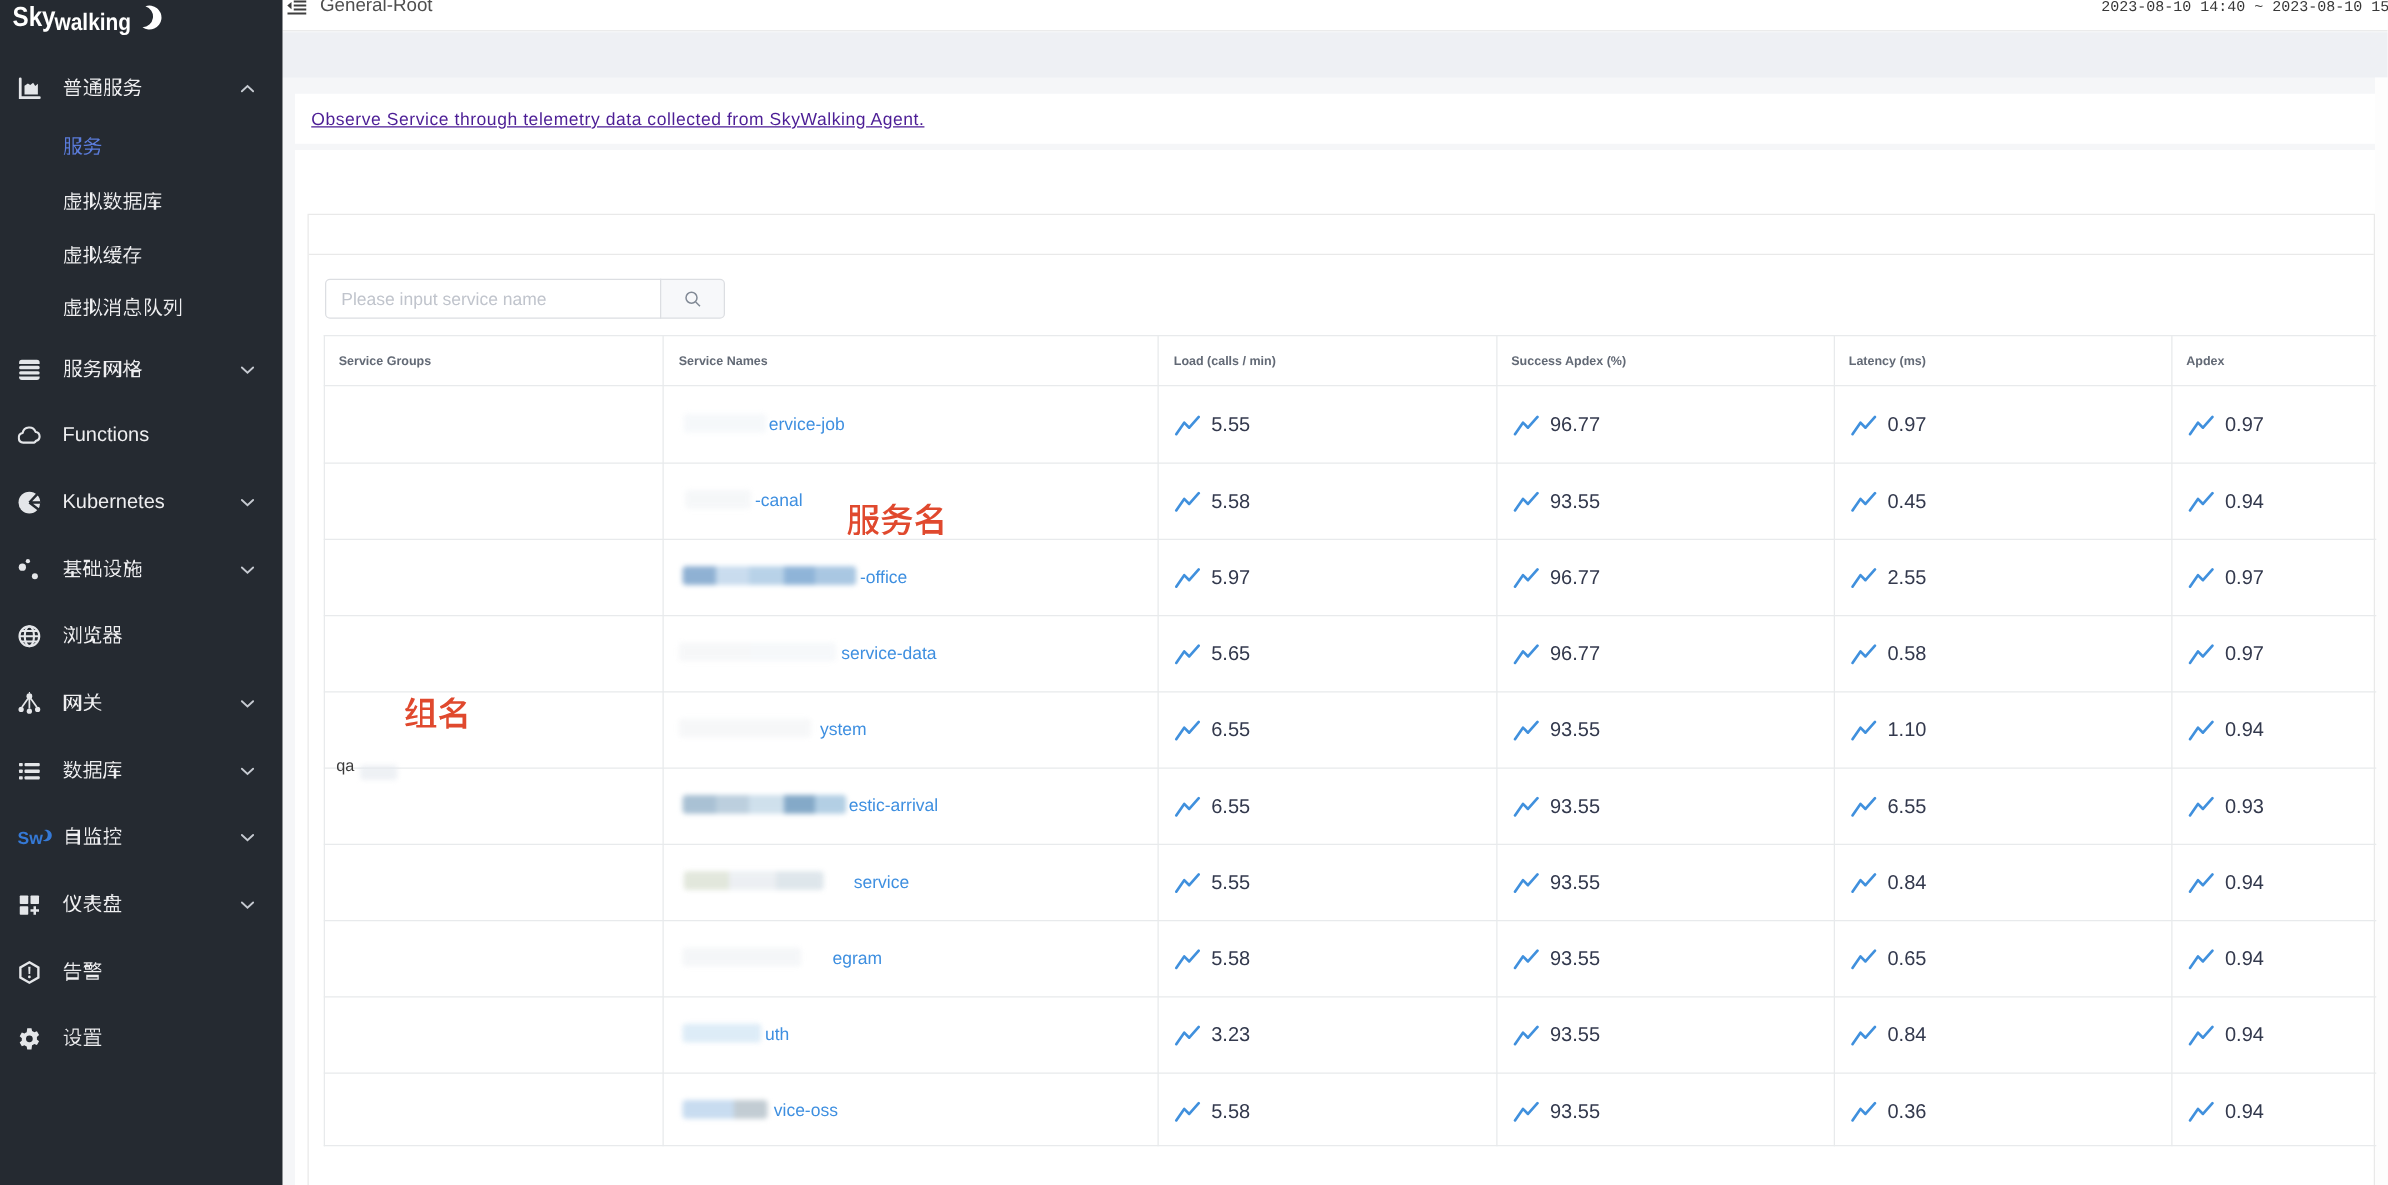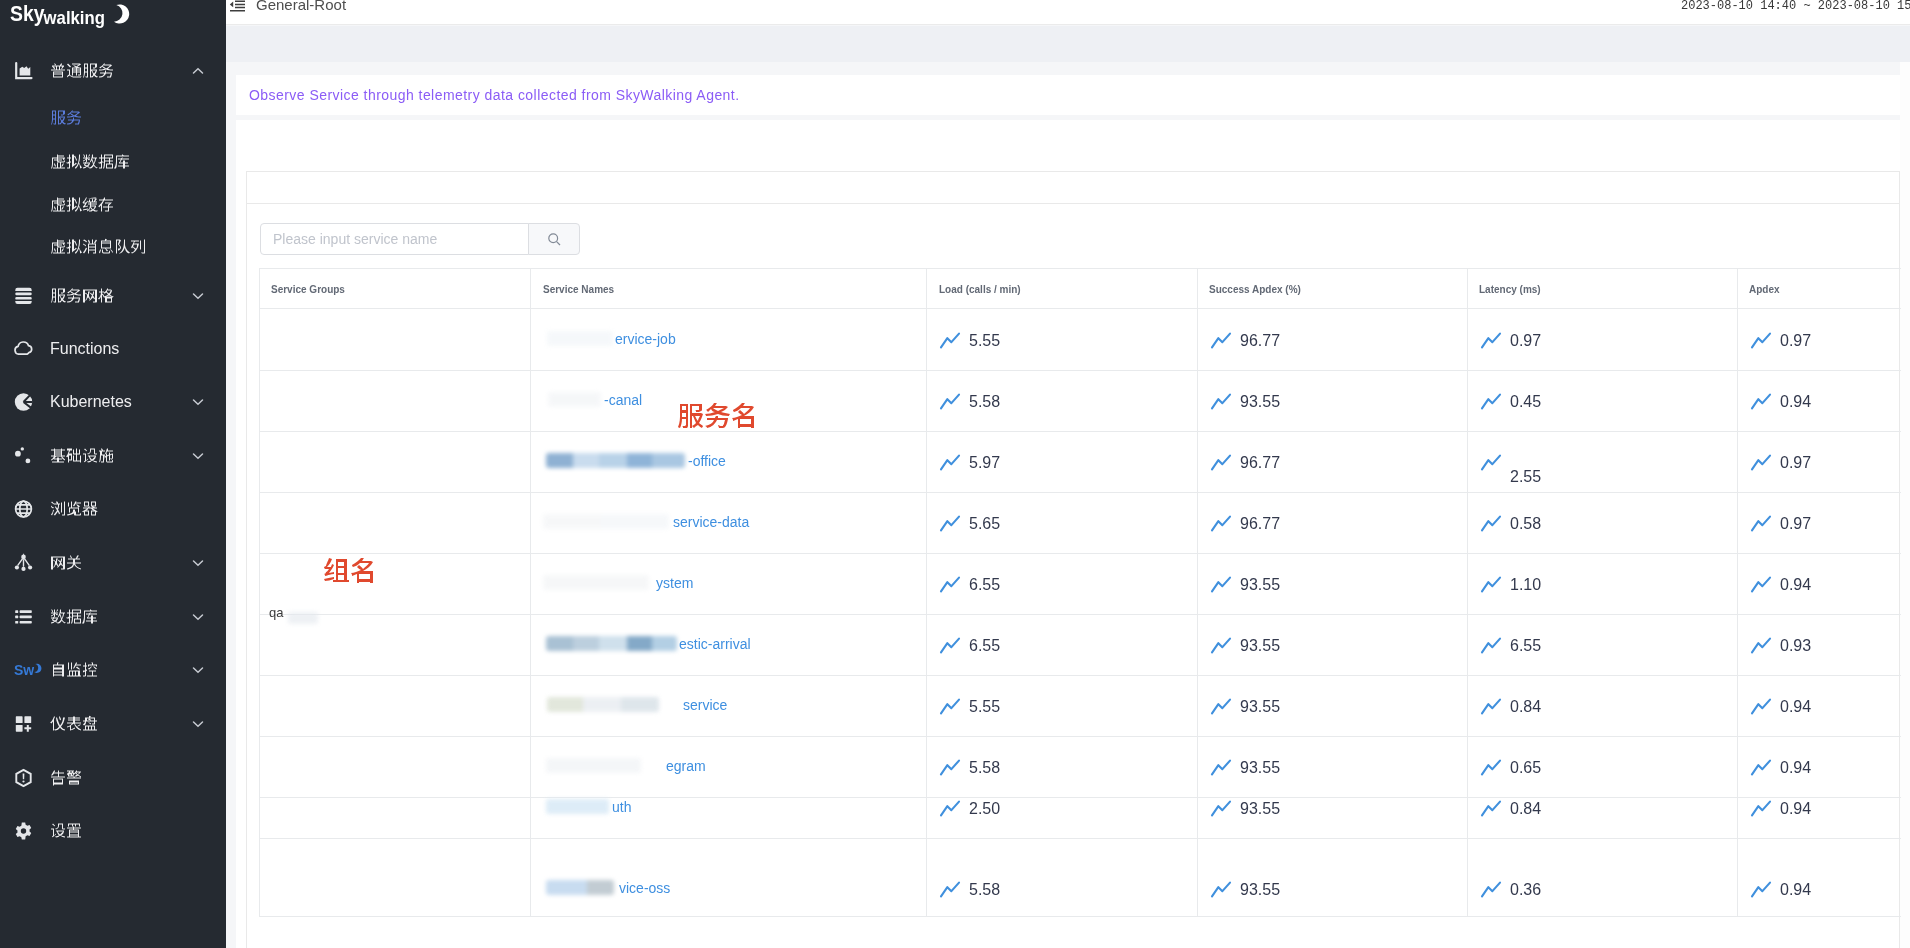--- a/index.html
+++ b/index.html
@@ -16,21 +16,21 @@
 .mi .lb { position:absolute; left:50px; top:50%; transform:translateY(-50%); }
 .mi .chev { position:absolute; right:22px; top:50%; transform:translateY(-50%); }
 
 #main { position:absolute; left:226px; top:0; width:1684px; height:948px; background:#f5f6f8; }
 #navbar { position:absolute; left:0; top:0; width:1684px; height:25px; background:#fff; border-bottom:1px solid #ebebeb; }
 #navtitle { position:absolute; left:30px; top:-4px; font-size:15px; color:#4e4e4e; }
 #navtime { position:absolute; left:1455px; top:-1px; font-family:"Liberation Mono", monospace; font-size:12px; color:#383838; white-space:nowrap; }
 #band { position:absolute; left:0; top:26px; width:1684px; height:36px; background:#eef0f4; }
 #rightstrip { position:absolute; left:1674px; top:62px; width:10px; height:886px; background:#fdfdfd; }
 #notice { position:absolute; left:10px; top:75px; width:1664px; height:40px; background:#fff; }
-#notice span { position:absolute; left:13px; top:12px; font-size:14px; letter-spacing:0.45px; color:#8b5cf6; }
+#notice span { position:absolute; left:13px; top:12px; font-size:14px; letter-spacing:0.45px; color:#4c1d95;text-decoration:underline; }
 #panel { position:absolute; left:10px; top:120px; width:1664px; height:828px; background:#fff; }
 #tabs { position:absolute; left:0; top:0; width:1664px; height:41px; border-bottom:1px solid #ebebeb; }
 .tab { position:absolute; top:0; height:41px; line-height:41px; text-align:center; font-size:15px; color:#3e3e3e; width:123px; }
 .tab.active { color:#4191e4; }
 #inner { position:absolute; left:10px; top:51px; width:1654px; height:902px; border:1px solid #e9e9e9; }
 #innerhead { position:absolute; left:0; top:0; width:100%; height:32px; border-bottom:1px solid #e9e9e9; }
 #searchwrap { position:absolute; left:13px; top:51px; height:32px; }
 #searchinput { position:absolute; left:0; top:0; width:269px; height:32px; border:1px solid #dcdee2; border-radius:4px 0 0 4px; font-size:14px; color:#c0c4cc; line-height:30px; padding-left:12px; background:#fff; }
 #searchbtn { position:absolute; left:268px; top:0; width:52px; height:32px; border:1px solid #dcdee2; border-radius:0 4px 4px 0; background:#f7f8fa; }
 #searchbtn svg { position:absolute; left:18px; top:8px; }
@@ -306,21 +306,21 @@
               <path fill="none" stroke="#4090dd" stroke-width="2" stroke-linecap="round" stroke-linejoin="round" d="M1.5 14.5 L7.5 5.8 L11.3 9.6 L18.5 1.5"></path>
             </svg>
             <div class="cell-num" style="left:710px;top:22px;">5.97</div>
             <svg class="trend" style="left:951px;top:22px;" viewBox="0 0 20 17">
               <path fill="none" stroke="#4090dd" stroke-width="2" stroke-linecap="round" stroke-linejoin="round" d="M1.5 14.5 L7.5 5.8 L11.3 9.6 L18.5 1.5"></path>
             </svg>
             <div class="cell-num" style="left:981px;top:22px;">96.77</div>
             <svg class="trend" style="left:1221px;top:22px;" viewBox="0 0 20 17">
               <path fill="none" stroke="#4090dd" stroke-width="2" stroke-linecap="round" stroke-linejoin="round" d="M1.5 14.5 L7.5 5.8 L11.3 9.6 L18.5 1.5"></path>
             </svg>
-            <div class="cell-num" style="left:1251px;top:36px;">2.55</div>
+            <div class="cell-num" style="left:1251px;top:22px;">2.55</div>
             <svg class="trend" style="left:1491px;top:22px;" viewBox="0 0 20 17">
               <path fill="none" stroke="#4090dd" stroke-width="2" stroke-linecap="round" stroke-linejoin="round" d="M1.5 14.5 L7.5 5.8 L11.3 9.6 L18.5 1.5"></path>
             </svg>
             <div class="cell-num" style="left:1521px;top:22px;">0.97</div>
           </div>
 <div class="trow" style="top:225px;height:61px;">
             <div class="blob" style="left:284px;top:21px;width:126px;height:15px;background:linear-gradient(90deg,#f0f2f4 0px 58px,#eff3f7 58px 126px);opacity:0.55;"></div>
             <div class="sname" style="left:414px;top:21px;">service-data</div>
             <svg class="trend" style="left:680px;top:22px;" viewBox="0 0 20 17">
               <path fill="none" stroke="#4090dd" stroke-width="2" stroke-linecap="round" stroke-linejoin="round" d="M1.5 14.5 L7.5 5.8 L11.3 9.6 L18.5 1.5"></path>
@@ -412,27 +412,27 @@
             <div class="cell-num" style="left:981px;top:22px;">93.55</div>
             <svg class="trend" style="left:1221px;top:22px;" viewBox="0 0 20 17">
               <path fill="none" stroke="#4090dd" stroke-width="2" stroke-linecap="round" stroke-linejoin="round" d="M1.5 14.5 L7.5 5.8 L11.3 9.6 L18.5 1.5"></path>
             </svg>
             <div class="cell-num" style="left:1251px;top:22px;">0.65</div>
             <svg class="trend" style="left:1491px;top:22px;" viewBox="0 0 20 17">
               <path fill="none" stroke="#4090dd" stroke-width="2" stroke-linecap="round" stroke-linejoin="round" d="M1.5 14.5 L7.5 5.8 L11.3 9.6 L18.5 1.5"></path>
             </svg>
             <div class="cell-num" style="left:1521px;top:22px;">0.94</div>
           </div>
-<div class="trow" style="top:510px;height:61px;padding-left:20px;">
+<div class="trow" style="top:530px;height:61px;padding-left:20px;">
             <div class="blob" style="left:287px;top:21px;width:63px;height:15px;background:linear-gradient(90deg,#d8e9f6 0px 63px);opacity:0.85;"></div>
             <div class="sname" style="left:353px;top:21px;">uth</div>
             <svg class="trend" style="left:680px;top:22px;" viewBox="0 0 20 17">
               <path fill="none" stroke="#4090dd" stroke-width="2" stroke-linecap="round" stroke-linejoin="round" d="M1.5 14.5 L7.5 5.8 L11.3 9.6 L18.5 1.5"></path>
             </svg>
-            <div class="cell-num" style="left:710px;top:22px;">2.50</div>
+            <div class="cell-num" style="left:710px;top:22px;">3.23</div>
             <svg class="trend" style="left:951px;top:22px;" viewBox="0 0 20 17">
               <path fill="none" stroke="#4090dd" stroke-width="2" stroke-linecap="round" stroke-linejoin="round" d="M1.5 14.5 L7.5 5.8 L11.3 9.6 L18.5 1.5"></path>
             </svg>
             <div class="cell-num" style="left:981px;top:22px;">93.55</div>
             <svg class="trend" style="left:1221px;top:22px;" viewBox="0 0 20 17">
               <path fill="none" stroke="#4090dd" stroke-width="2" stroke-linecap="round" stroke-linejoin="round" d="M1.5 14.5 L7.5 5.8 L11.3 9.6 L18.5 1.5"></path>
             </svg>
             <div class="cell-num" style="left:1251px;top:22px;">0.84</div>
             <svg class="trend" style="left:1491px;top:22px;" viewBox="0 0 20 17">
               <path fill="none" stroke="#4090dd" stroke-width="2" stroke-linecap="round" stroke-linejoin="round" d="M1.5 14.5 L7.5 5.8 L11.3 9.6 L18.5 1.5"></path>

